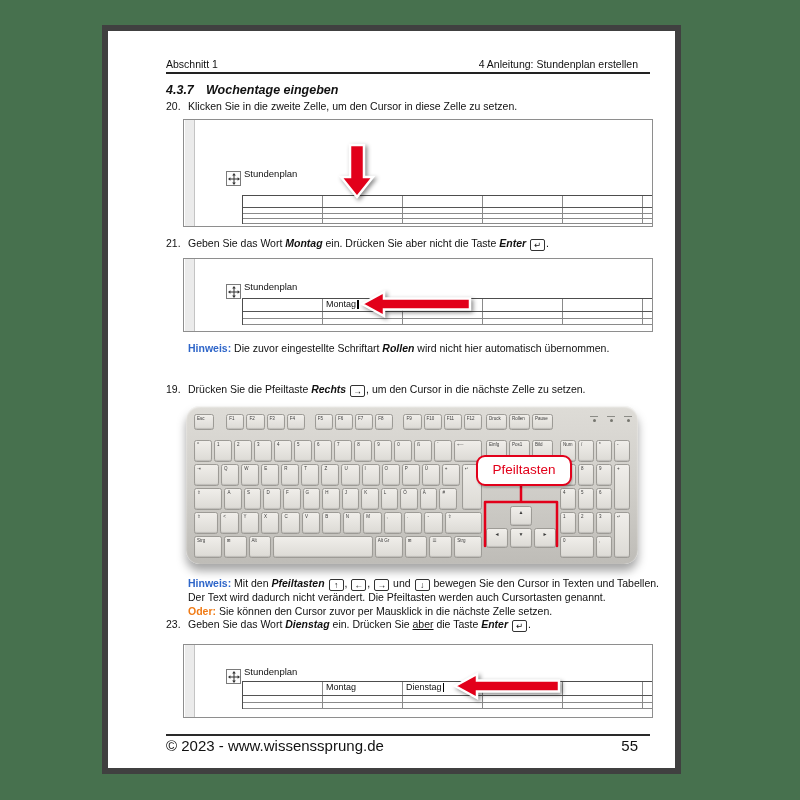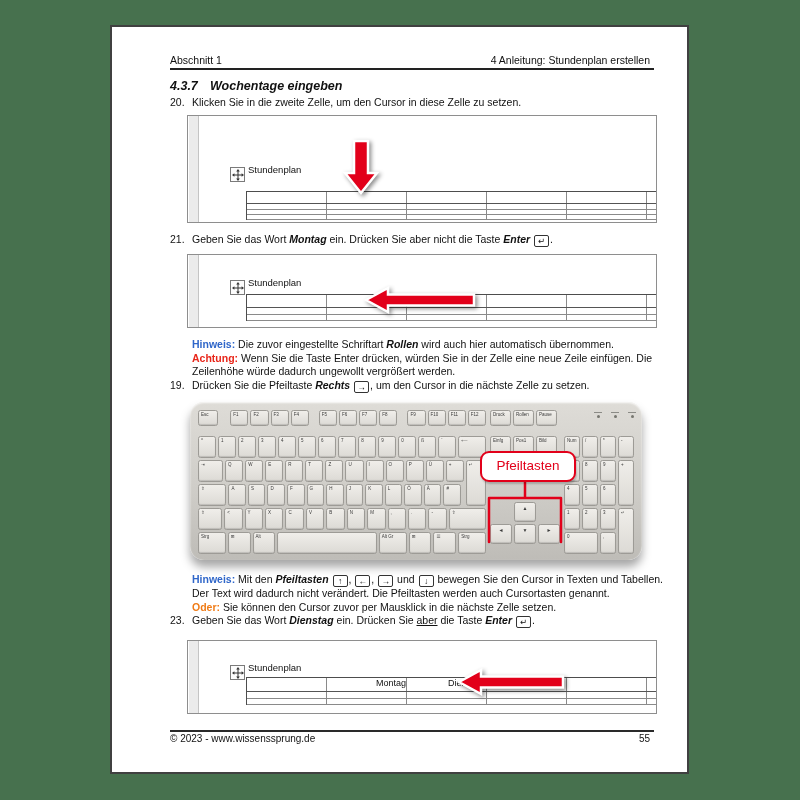--- a/index.html
+++ b/index.html
@@ -1,30 +1,30 @@
 <!DOCTYPE html>
 <html><head>
 <meta charset="utf-8">
 <style>
   html,body{margin:0;padding:0;}
   body{width:800px;height:800px;position:relative;font-family:"Liberation Sans",sans-serif;background:#47714e;overflow:hidden;}
-  .page{position:absolute;left:110px;top:25px;width:579px;height:749px;background:#ffffff;border:2px solid #404040;box-sizing:border-box;padding-left:8px;}
+  .page{position:absolute;left:102px;top:25px;width:579px;height:749px;background:#ffffff;border:6px solid #404040;box-sizing:border-box;padding-left:8px;}
   .abs{position:absolute;}
   .hdr{top:27px;font-size:10.5px;color:#111;}
   .hdr-left{left:58px;}
   .hdr-right{right:37px;}
   .hdr-rule{left:58px;top:41px;width:484px;height:2px;background:#222;}
   .heading{left:58px;top:52px;font-size:12.5px;font-weight:bold;font-style:italic;color:#111;}
   .heading .hnum{display:inline-block;width:40px;}
   .step{left:58px;width:500px;font-size:10.5px;line-height:13.5px;color:#111;}
   .stepnum{display:inline-block;width:22px;}
   .notes{left:80px;width:478px;font-size:10.5px;line-height:13.5px;color:#111;}
   .keybox{display:inline-block;border:1px solid #333;border-radius:2px;background:#fff;min-width:9px;padding:0 2px;margin:0 1px;font-size:8.5px;line-height:10px;text-align:center;vertical-align:-1px;}
   
-  .shot{position:absolute;left:75px;width:470px;background:#fff;border:1px solid #8e8e8e;box-sizing:border-box;overflow:hidden;text-align:right;}
+  .shot{position:absolute;left:75px;width:470px;background:#fff;border:1px solid #8e8e8e;box-sizing:border-box;overflow:hidden;}
   .strip{position:absolute;left:1px;top:0;bottom:0;width:9px;background:#ebebeb;border-right:1px solid #c4c4c4;}
   .handle{position:absolute;width:15px;height:15px;border:1px solid #7a7a7a;background:#fcfcfc;box-sizing:border-box;display:flex;align-items:center;justify-content:center;}
   .shot-label{position:absolute;font-size:9.5px;color:#111;}
   .wtable{position:absolute;left:58px;width:412px;overflow:hidden;border-top:1px solid #4d4d4d;border-left:1px solid #4d4d4d;}
   .wrow{display:flex;width:482px;border-bottom:1px solid #8a8a8a;box-sizing:border-box;}
   .wrow:first-child{border-bottom:1px solid #555;}
   .wcell{flex:0 0 80px;width:80px;border-right:1px solid #8a8a8a;box-sizing:border-box;font-size:9px;line-height:11px;padding-left:3px;color:#111;overflow:hidden;}
   .tcursor{display:inline-block;width:1.5px;height:9px;background:#000;margin-left:1px;vertical-align:middle;}
   .red-arrow{position:absolute;filter:drop-shadow(2px 2px 2px rgba(0,0,0,0.45));}
   
@@ -48,21 +48,21 @@
   .kb-arrowkey{width:22px;height:20px;text-align:center;padding:2px 0 0 0 !important;font-size:5px !important;}
   #kb-arrow-up{position:absolute;left:324px;top:100px;}
   #kb-arrow-row{position:absolute;left:300px;top:122px;display:flex;gap:2px;}
   #kb-num{position:absolute;left:374px;top:34px;width:70px;height:118px;display:grid;grid-template-columns:repeat(4,1fr);grid-template-rows:repeat(5,1fr);gap:2px;}
   .rspan2{grid-row:span 2;}
   .cspan2{grid-column:span 2;}
   .kb-callout{position:absolute;left:368px;top:424px;width:92px;height:27px;background:#fff;border:2.5px solid #e2001a;border-radius:9px;color:#e2001a;font-size:13.5px;line-height:25px;text-align:center;z-index:6;box-sizing:content-box;box-shadow:1px 2px 2px rgba(0,0,0,0.2);}
   .kb-bracket{position:absolute;left:370px;top:452px;z-index:5;}
   
   .ftr-rule{left:58px;top:703px;width:484px;height:2px;background:#2a2a2a;}
-  .ftr{top:706px;font-size:10px;color:#111;}
+  .ftr{top:706px;font-size:15px;color:#111;}
 </style>
 </head>
 <body>
 
 <div class="page">
 
   <div class="abs hdr hdr-left">Abschnitt 1</div>
   <div class="abs hdr hdr-right">4 Anleitung: Stundenplan erstellen</div>
   <div class="abs hdr-rule"></div>
 
@@ -166,22 +166,21 @@
           <div class="wcell"></div>
           <div class="wcell"></div>
         </div>
       </div>
     <svg class="red-arrow" style="left:176px;top:31px" width="114" height="28" viewBox="0 0 114 28">
       <polygon points="2,14 24,2 24,8.5 110,8.5 110,19.5 24,19.5 24,26" fill="#e2001a" stroke="#fff" stroke-width="2.5"></polygon>
     </svg>
   </div>
 
   <div class="abs notes" style="top:311px">
-    <div><span style="font-weight: bold; color: rgb(47, 102, 201);">Hinweis:</span><span> Die zuvor eingestellte Schriftart </span><span style="font-weight: bold; font-style: italic;">Rollen</span><span> wird auch hier automatisch übernommen.</span></div>
-    <div><span style="font-weight: bold; color: rgb(232, 38, 26);">Achtung:</span><span> Wenn Sie die Taste Enter drücken, würden Sie in der Zelle eine neue Zeile einfügen. Die Zeilenhöhe würde dadurch ungewollt vergrößert werden.</span></div>
+    <div><span style="font-weight: bold; color: rgb(47, 102, 201);">Hinweis:</span><span> Die zuvor eingestellte Schriftart </span><span style="font-weight: bold; font-style: italic;">Rollen</span><span> wird nicht hier automatisch übernommen.</span></div>
   </div>
 
   <div class="abs step" style="top:352px">
     <span class="stepnum">19.</span><span><span>Drücken Sie die Pfeiltaste </span><span style="font-weight: bold; font-style: italic;">Rechts</span><span> </span><span class="keybox">→</span><span>, um den Cursor in die nächste Zelle zu setzen.</span></span>
   </div>
 
   <div class="kb-body">
     <div id="kb-fn">
         <div class="kb-key kb-esc">Esc</div>
         <div class="kb-key">F1</div>

